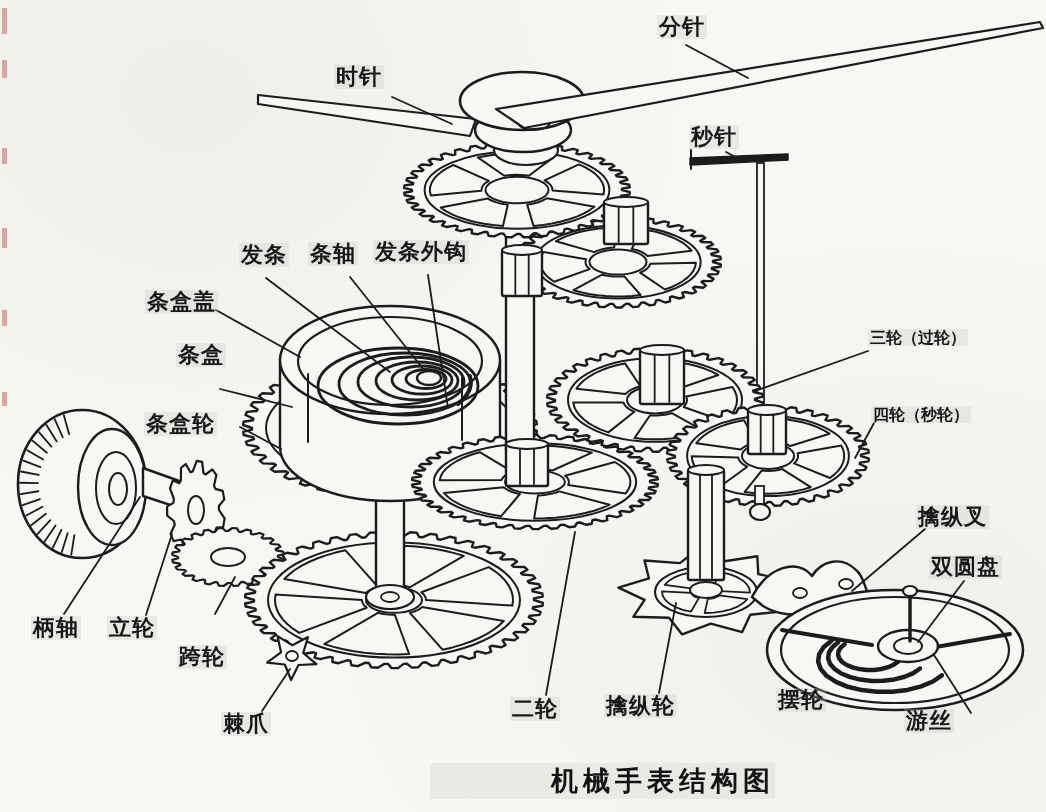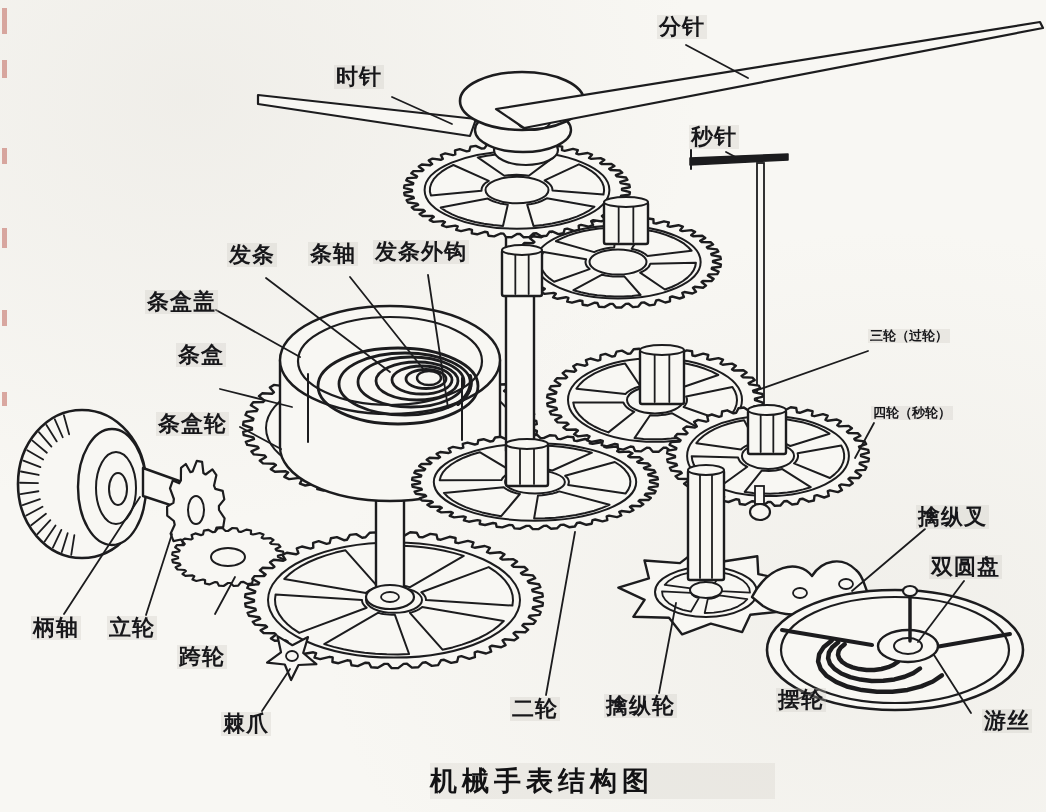--- a/index.html
+++ b/index.html
@@ -10,41 +10,41 @@
       radial-gradient(ellipse at 85% 78%, rgba(214,211,203,0.22), transparent 45%),
       #f8f7f3;
     font-family:"Liberation Sans", sans-serif;
   }
   svg.art{position:absolute;left:0;top:0;}
   .lbl{
     position:absolute;font-size:22px;font-weight:600;color:#17171a;
     background:rgba(203,200,192,0.30);padding:0 2px;line-height:1.08;
     white-space:nowrap;letter-spacing:1px;
   }
-  .lbl.sm{font-size:13px;letter-spacing:0;}
+  .lbl.sm{font-size:16px;letter-spacing:0;}
   .title{
-    position:absolute;left:430px;top:763px;width:345px;text-align:left;
+    position:absolute;left:430px;top:763px;width:345px;text-align:right;
     font-size:27px;font-weight:700;letter-spacing:5px;color:#121214;
     background:rgba(203,200,192,0.25);
   }
   .l-fenzhen{left:657px;top:15px}
   .l-shizhen{left:334px;top:65px}
   .l-miaozhen{left:689px;top:125px}
-  .l-fatiao{left:227px;top:243px}
+  .l-fatiao{left:239px;top:243px}
   .l-tiaozhou{left:308px;top:242px}
   .l-waigou{left:373px;top:240px}
   .l-hegai{left:145px;top:290px}
   .l-tiaohe{left:176px;top:343px}
-  .l-helun{left:156px;top:412px}
+  .l-helun{left:144px;top:412px}
   .l-sanlun{left:868px;top:329px}
   .l-silun{left:871px;top:406px}
   .l-qinzongcha{left:916px;top:505px}
   .l-shuangyuanpan{left:929px;top:555px}
   .l-bailun{left:776px;top:688px}
-  .l-yousi{left:982px;top:709px}
+  .l-yousi{left:904px;top:709px}
   .l-erlun{left:510px;top:697px}
   .l-qinzonglun{left:604px;top:694px}
   .l-jizhua{left:221px;top:712px}
   .l-bingzhou{left:31px;top:616px}
   .l-lilun{left:107px;top:616px}
   .l-kualun{left:177px;top:645px}
 </style>
 </head>
 <body>
 

